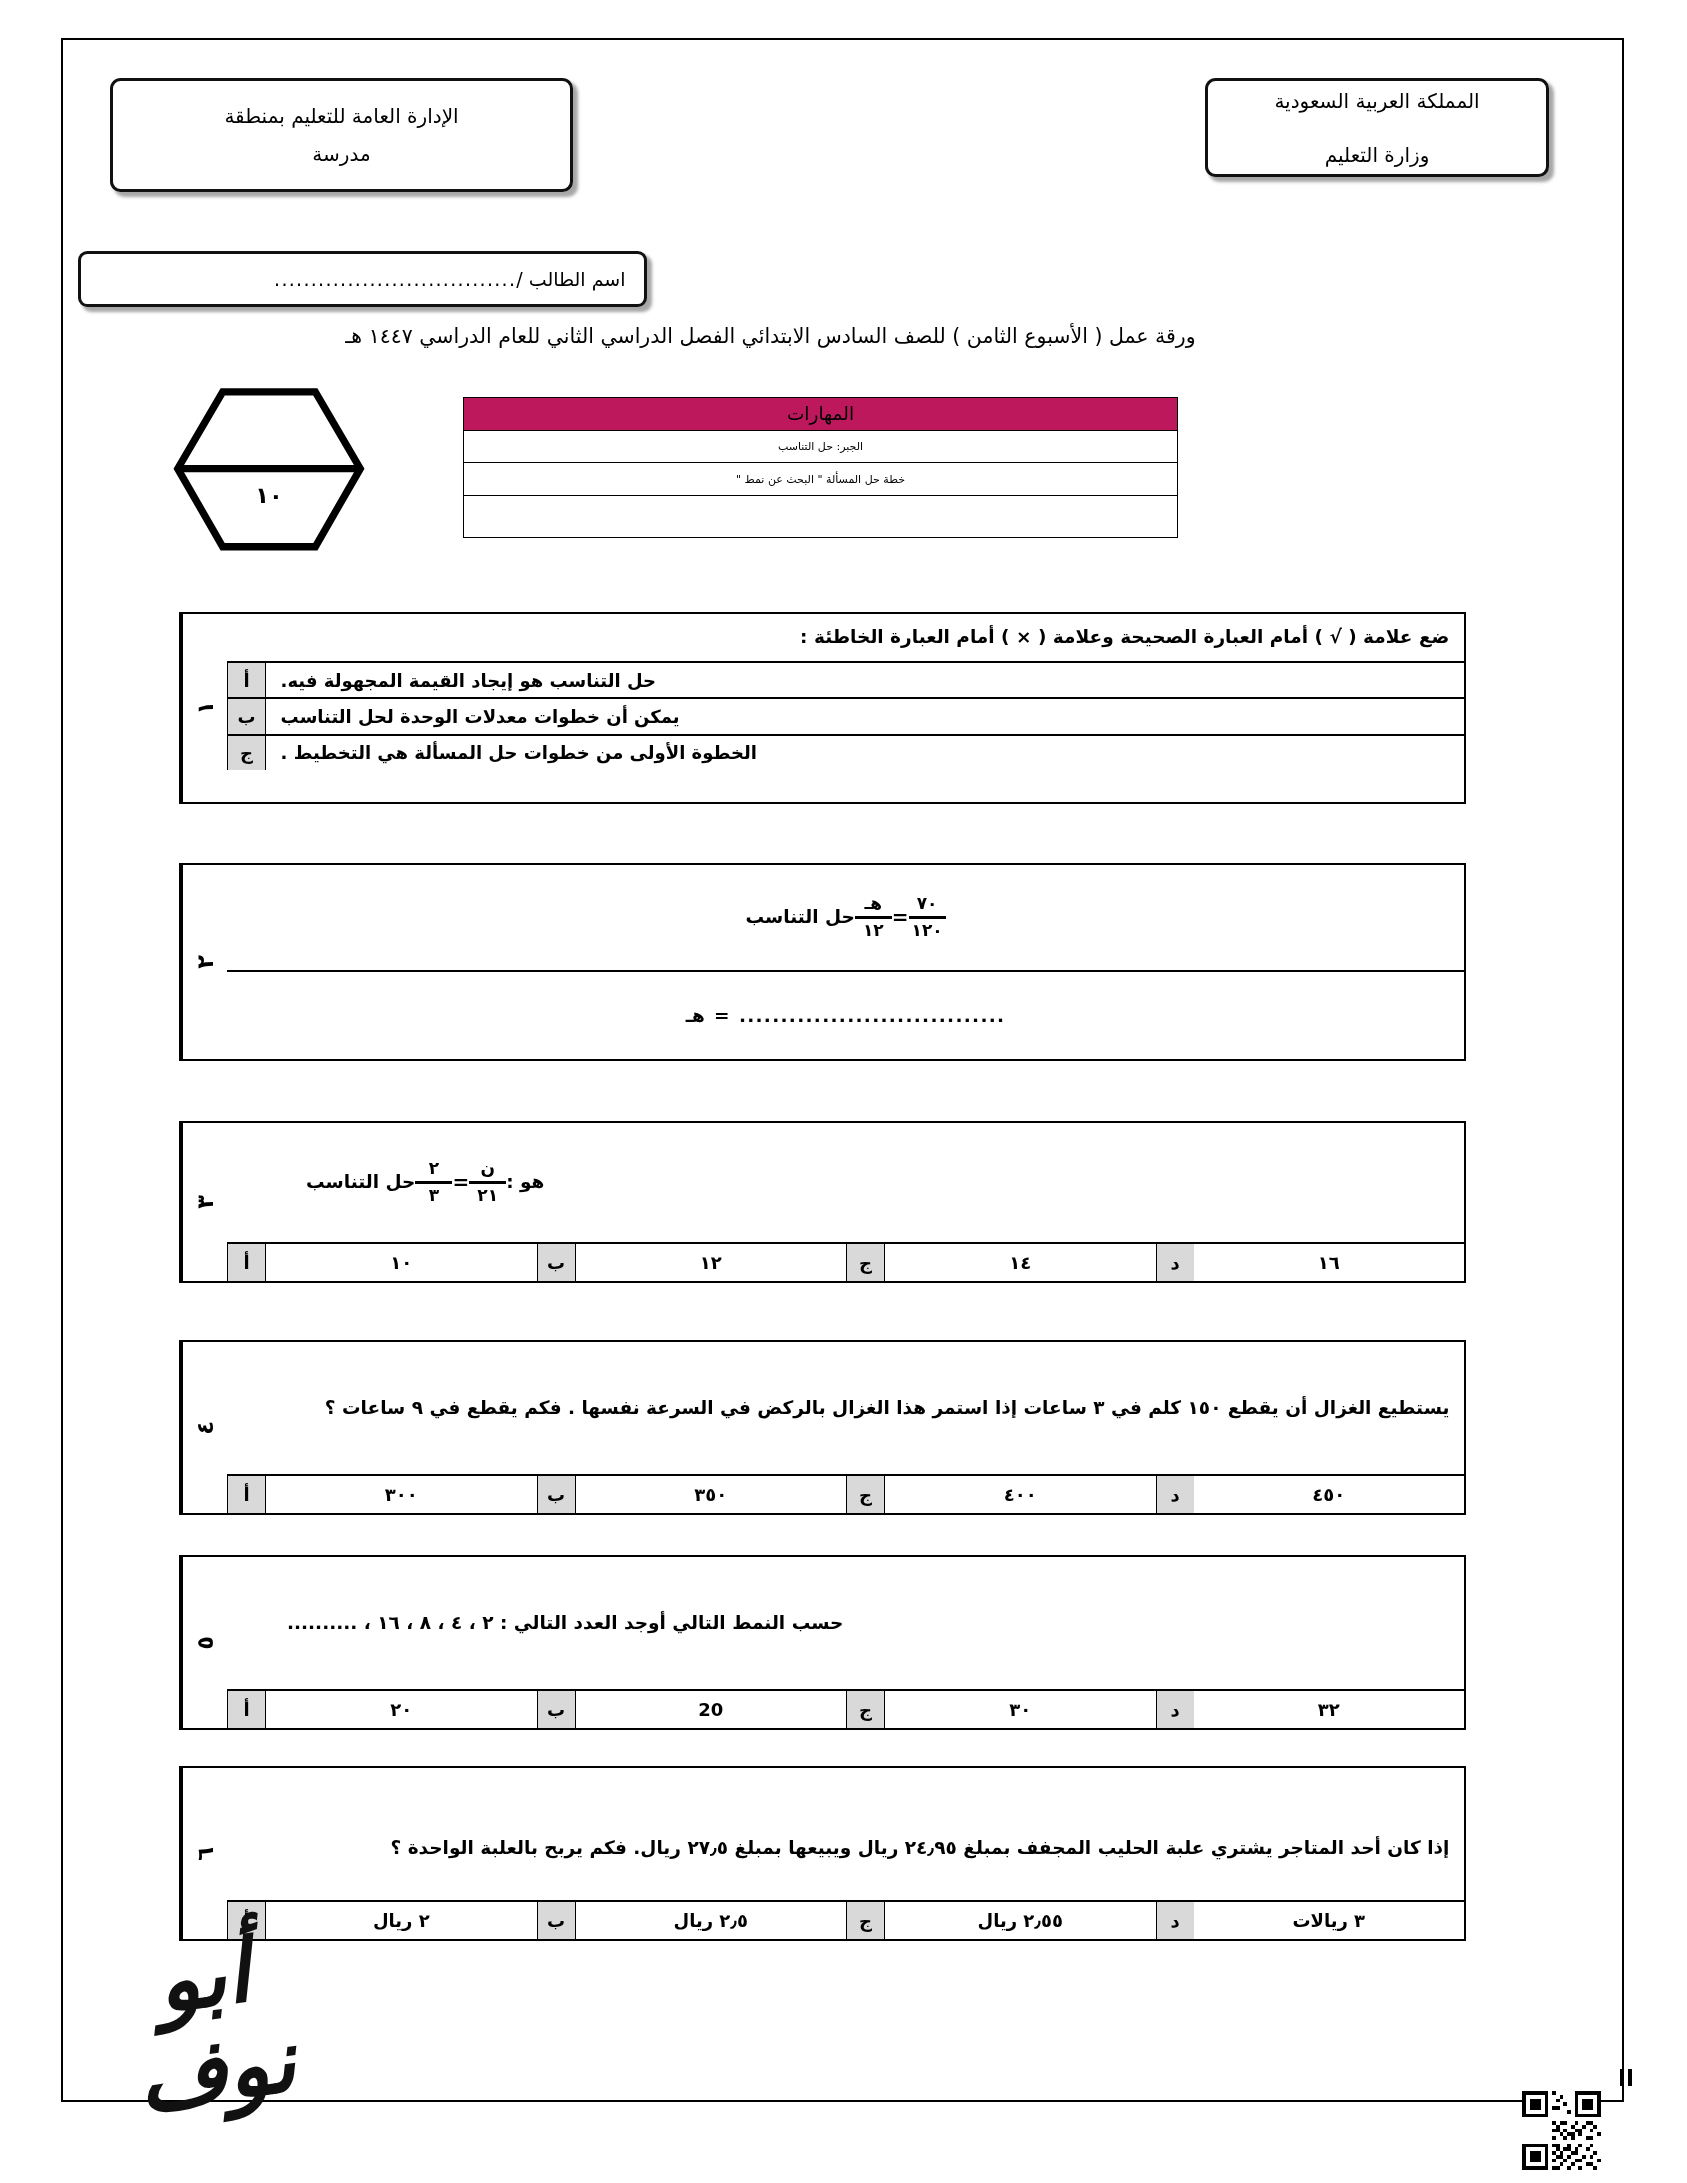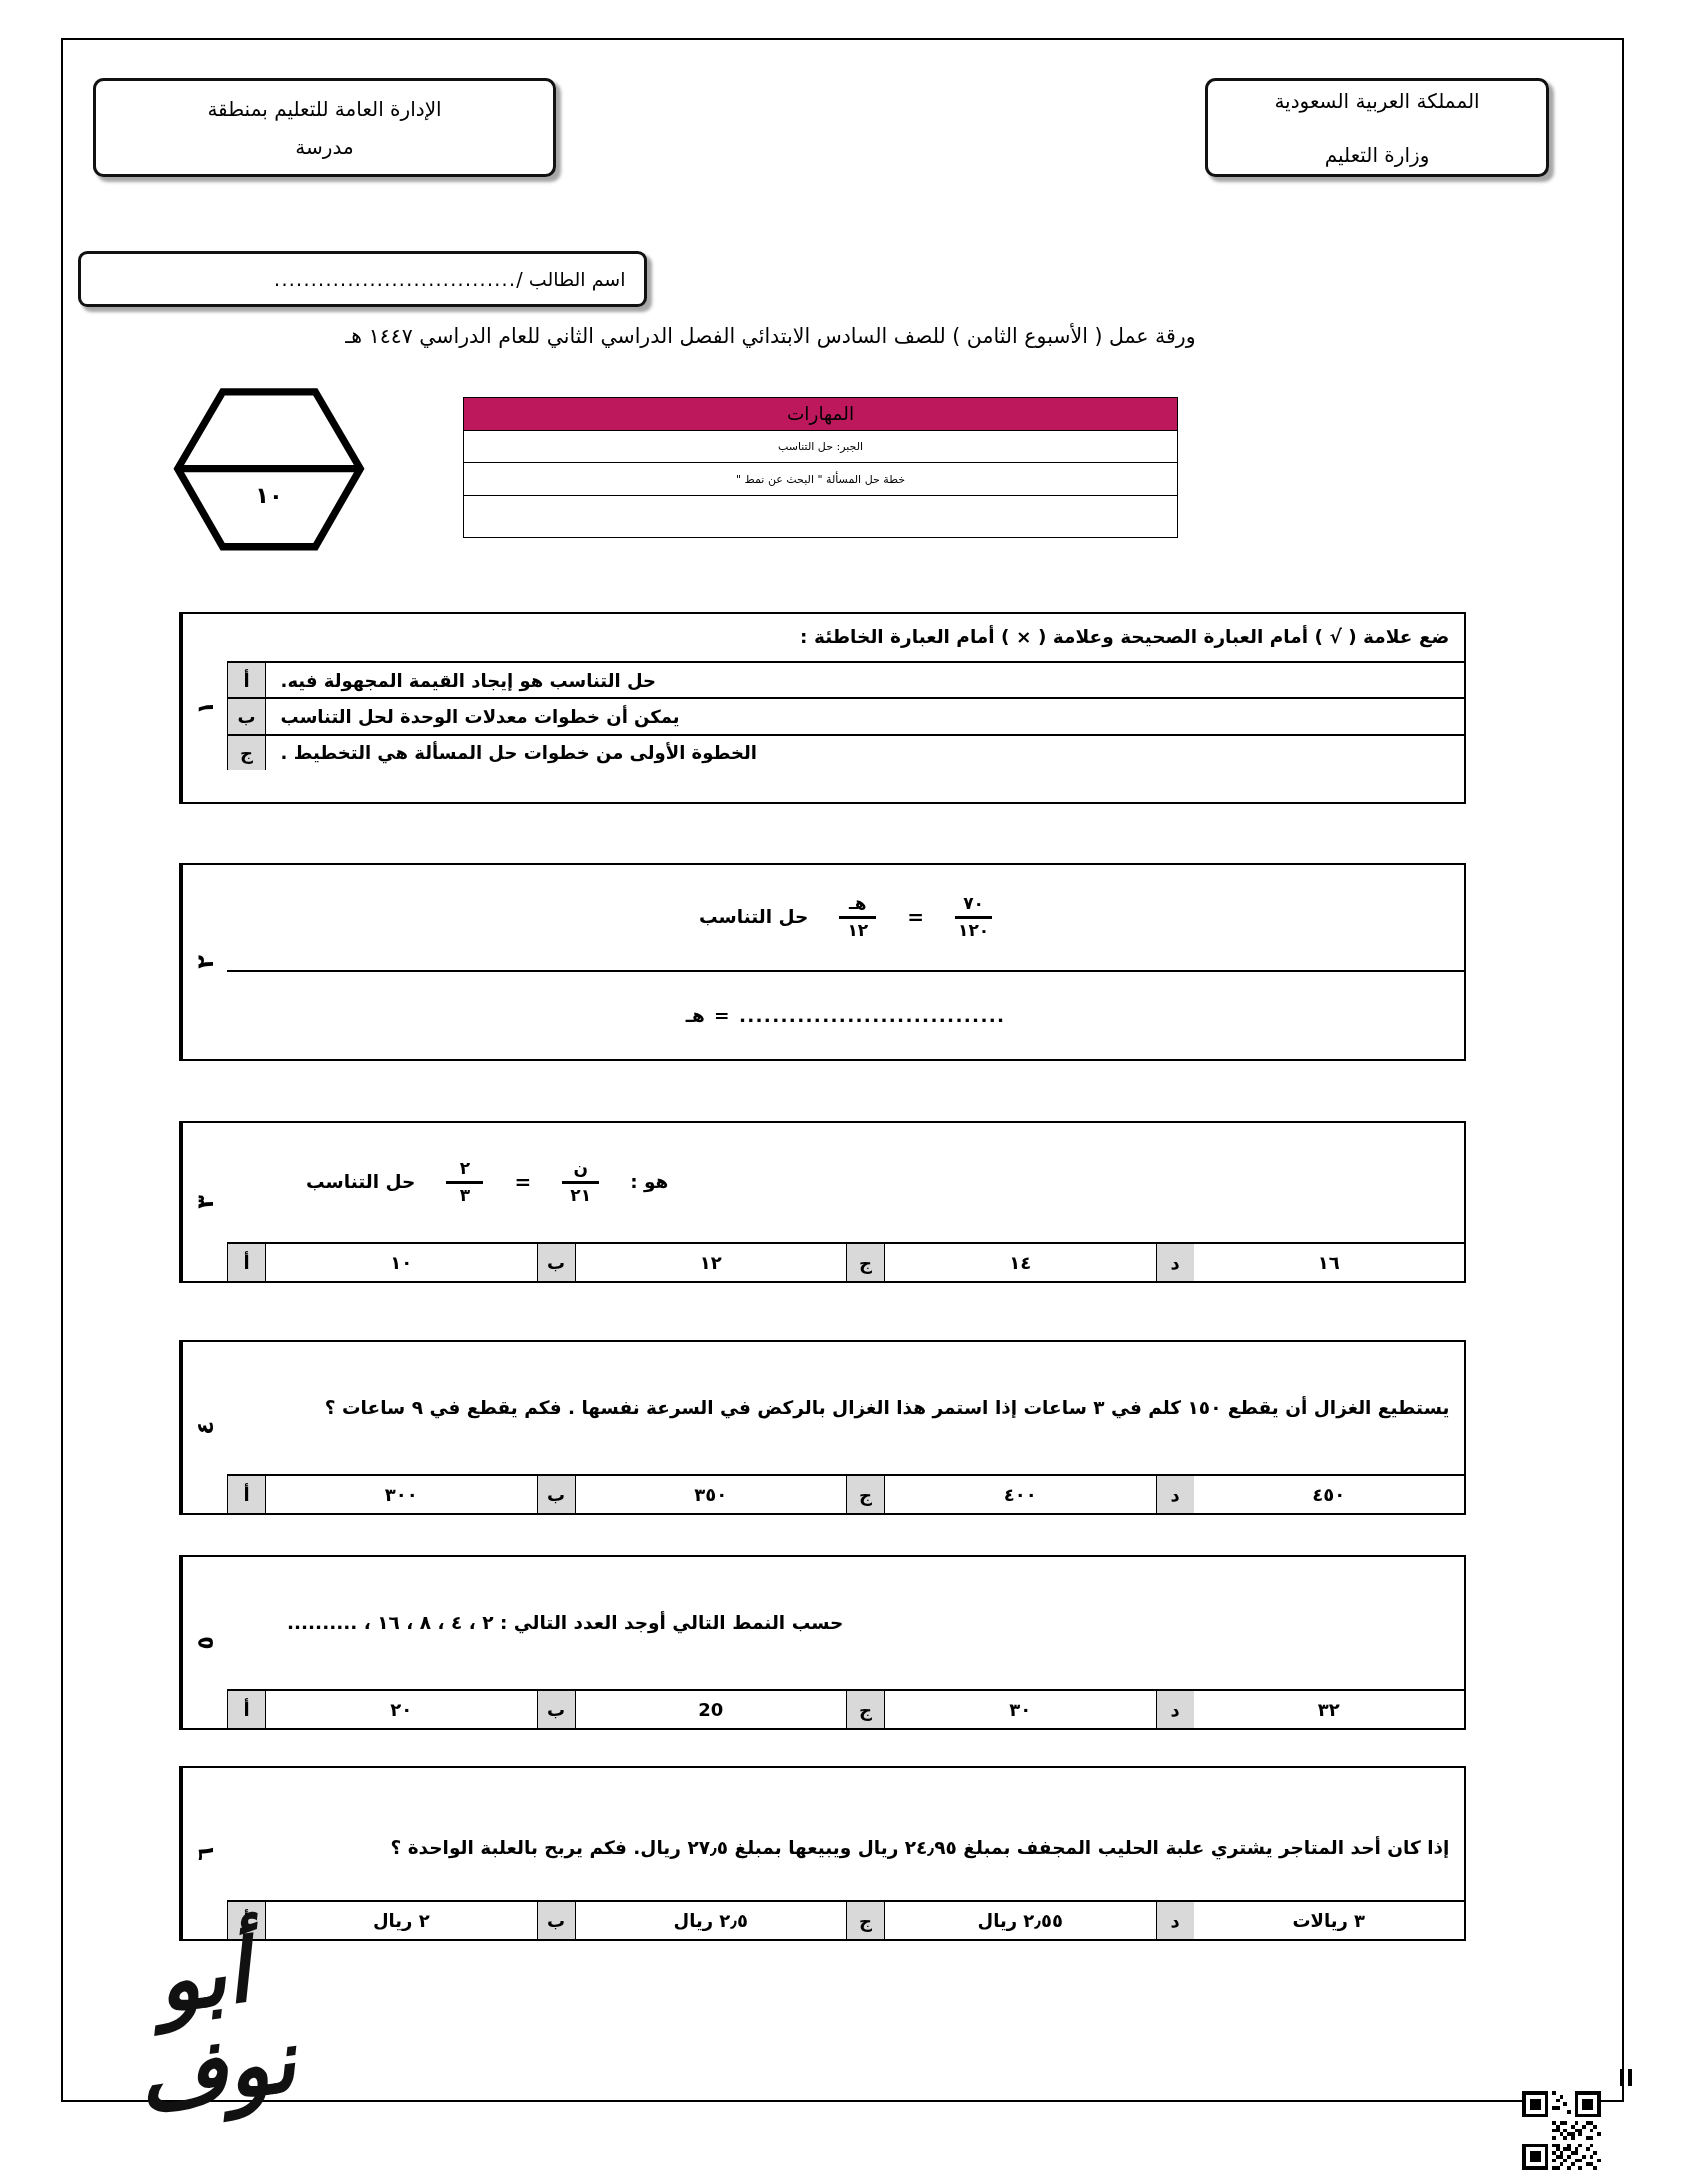--- a/index.html
+++ b/index.html
@@ -14,21 +14,21 @@
     border:2.6px solid #000;box-sizing:border-box;
   }
   
   .hdr-box{
     position:absolute;border:3.3px solid #111;border-radius:10.6px;
     background:#fff;box-sizing:border-box;
     box-shadow:4.6px 4.6px 3.3px rgba(0,0,0,.35);
     display:flex;flex-direction:column;align-items:center;justify-content:center;
   }
   .hdr-box .ln{font-size:20px;font-weight:400;line-height:1.9;text-align:center;white-space:nowrap;}
-  #hdr-left{left:93px;top:78px;width:463px;height:99px;}
+  #hdr-left{left:110px;top:78px;width:463px;height:114px;}
   #hdr-right{left:1205px;top:78px;width:344px;height:99px;gap:16px;}
   #student-box{left:78px;top:251px;width:569px;height:56px;border-radius:9.3px;
      flex-direction:row;justify-content:flex-start;padding:0 18.5px;}
   #student-box .ln{font-size:19px;}
   .dots{letter-spacing:1.3px;}
 
   
   .title-line{
     position:absolute;left:79px;top:324px;width:1383px;
     text-align:center;font-size:20.5px;white-space:nowrap;
@@ -95,21 +95,21 @@
     display:flex;align-items:center;justify-content:center;
     font-size:18px;font-weight:700;border-left:1.3px solid #000;
   }
   .optval{
     flex:1;display:flex;align-items:center;justify-content:center;
     font-size:18px;font-weight:700;padding:8px 2.6px;border-left:1.3px solid #000;
   }
   .optval.last{border-left:none;}
 
   
-  .fracline{display:flex;flex-direction:row-reverse;align-items:center;justify-content:center;gap:31px;}
+  .fracline{display:flex;flex-direction:row-reverse;align-items:center;justify-content:center;gap:0;}
   .frac{display:inline-flex;flex-direction:column;align-items:center;vertical-align:middle;}
   .frac .num{font-size:17px;font-weight:700;line-height:1.15;}
   .frac .den{font-size:17px;font-weight:700;line-height:1.15;}
   .frac .bar{width:37px;height:3.3px;background:#000;margin:2px 0;}
   .eq{font-size:20px;font-weight:700;}
   .lbl{font-size:18.5px;font-weight:700;}
   .answerline{
     display:flex;flex-direction:row-reverse;align-items:center;justify-content:center;
     gap:9.3px;font-size:18.5px;font-weight:700;padding:12px 0;
   }

